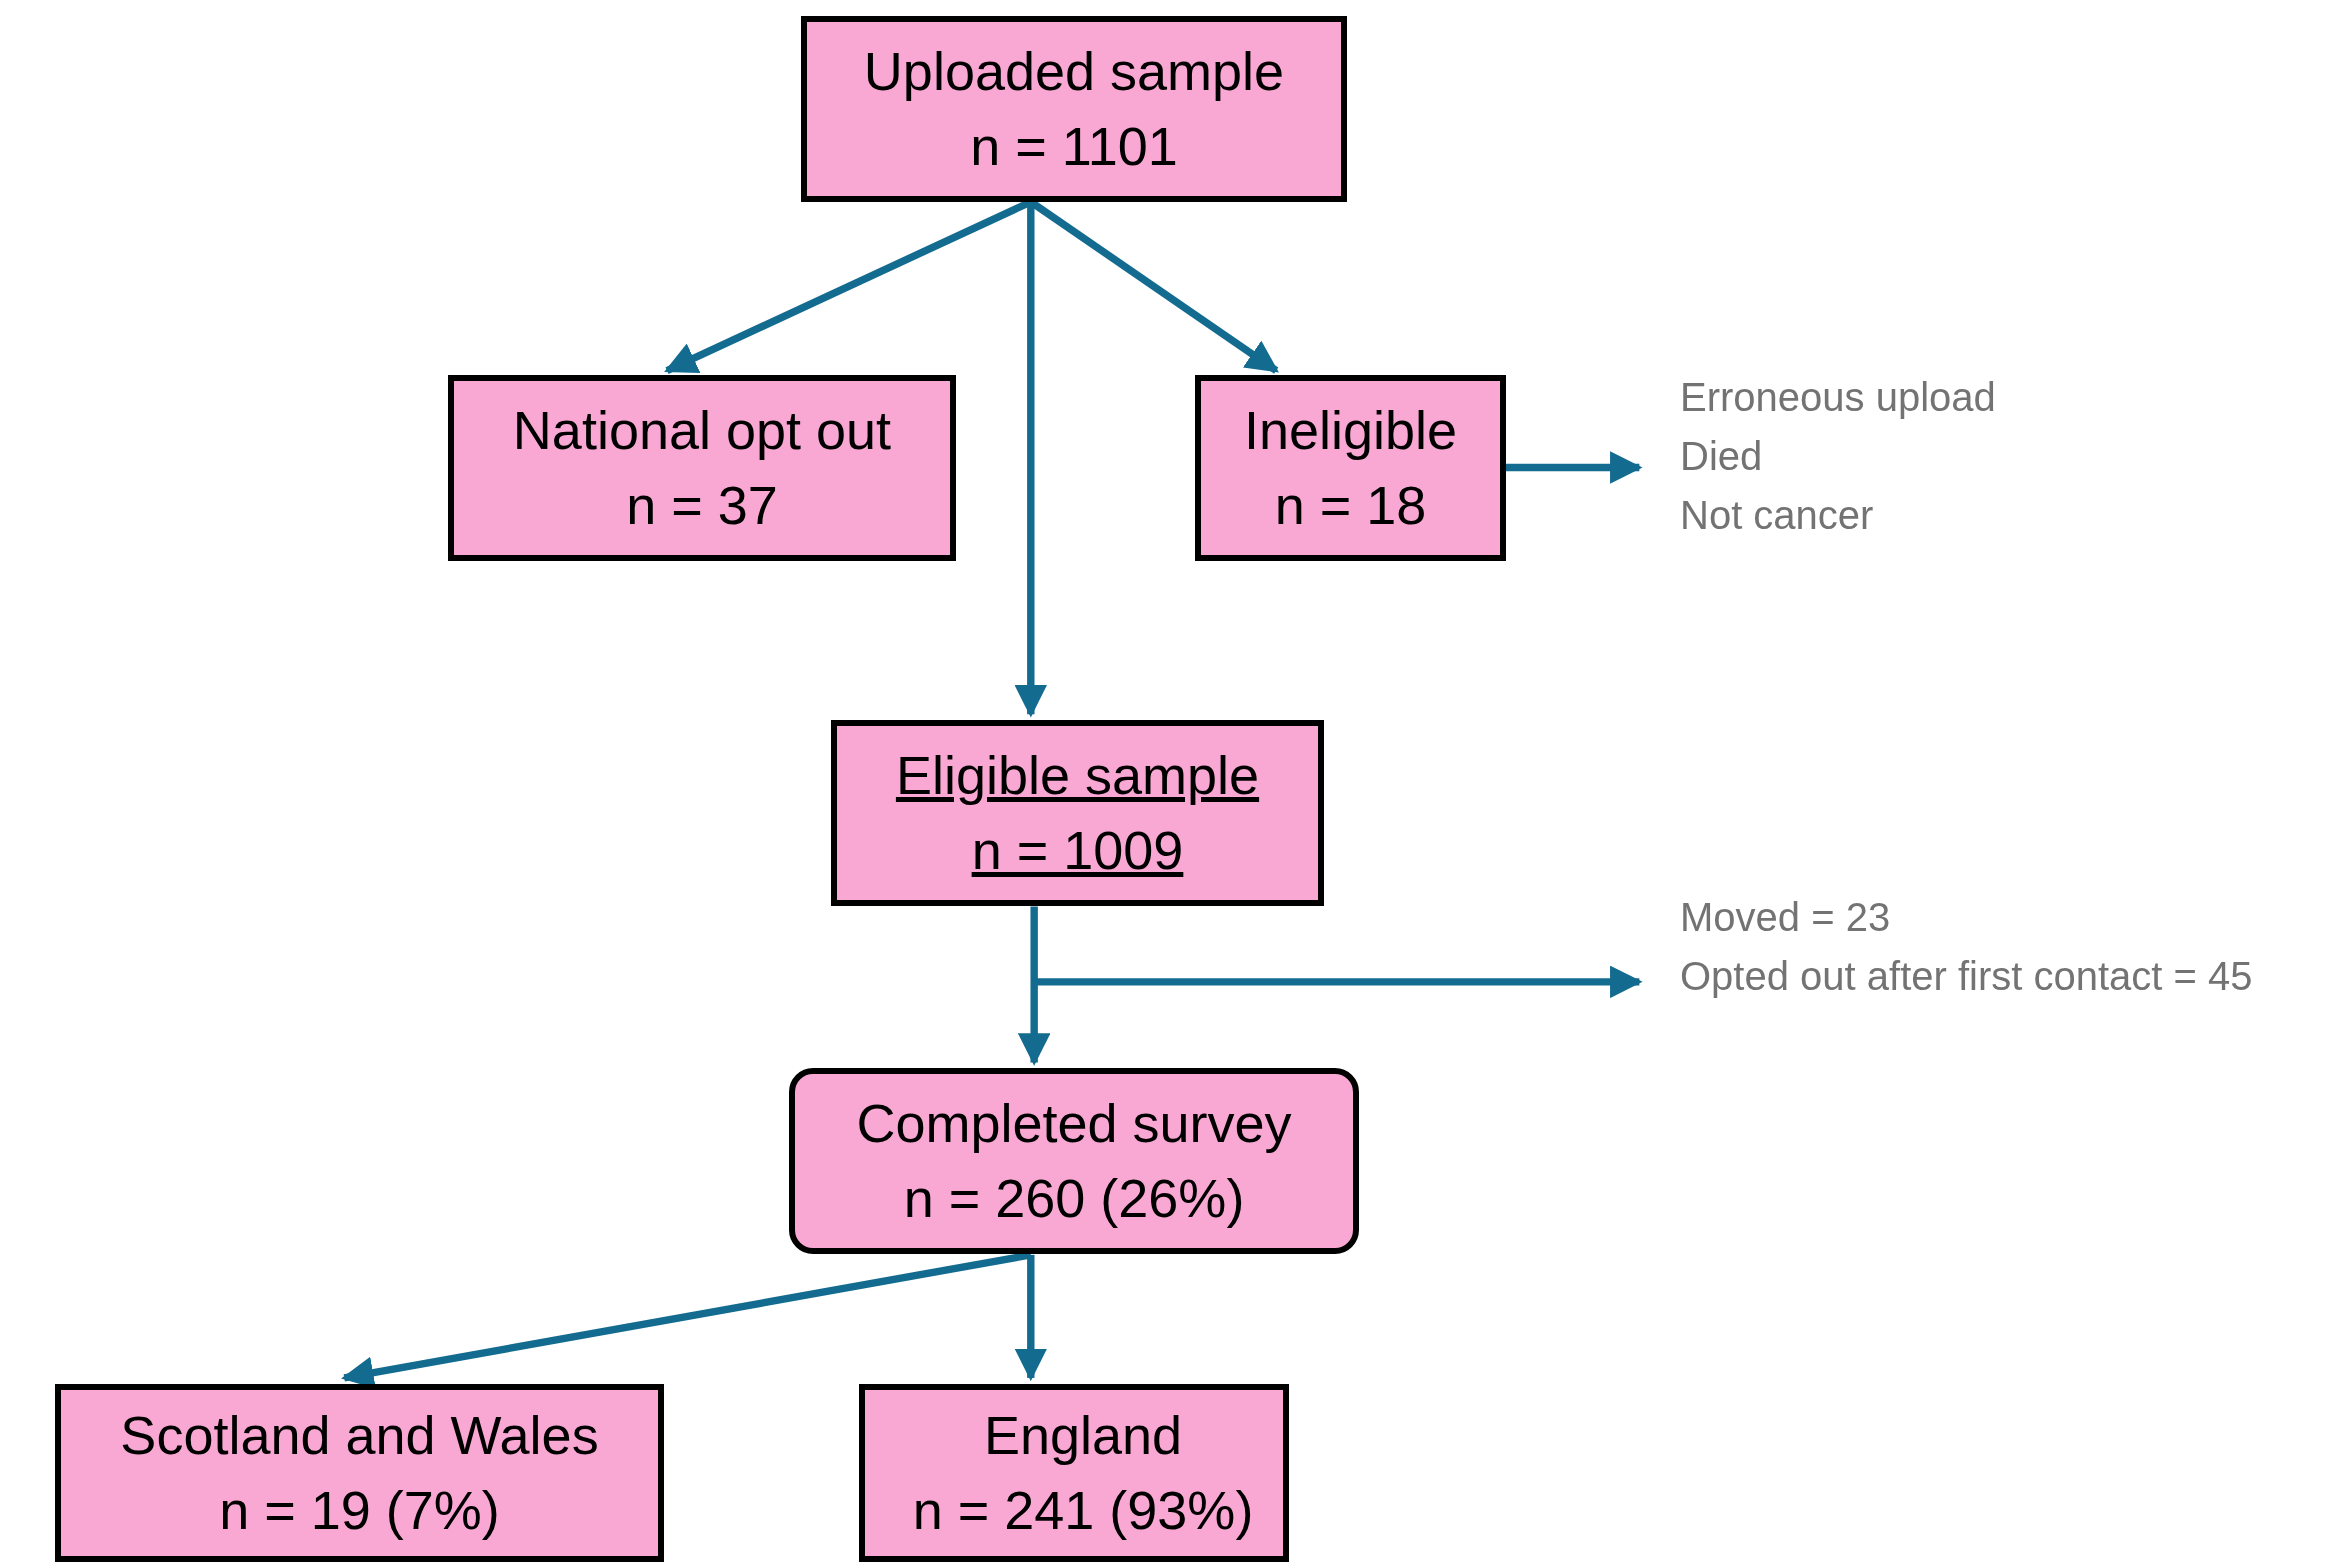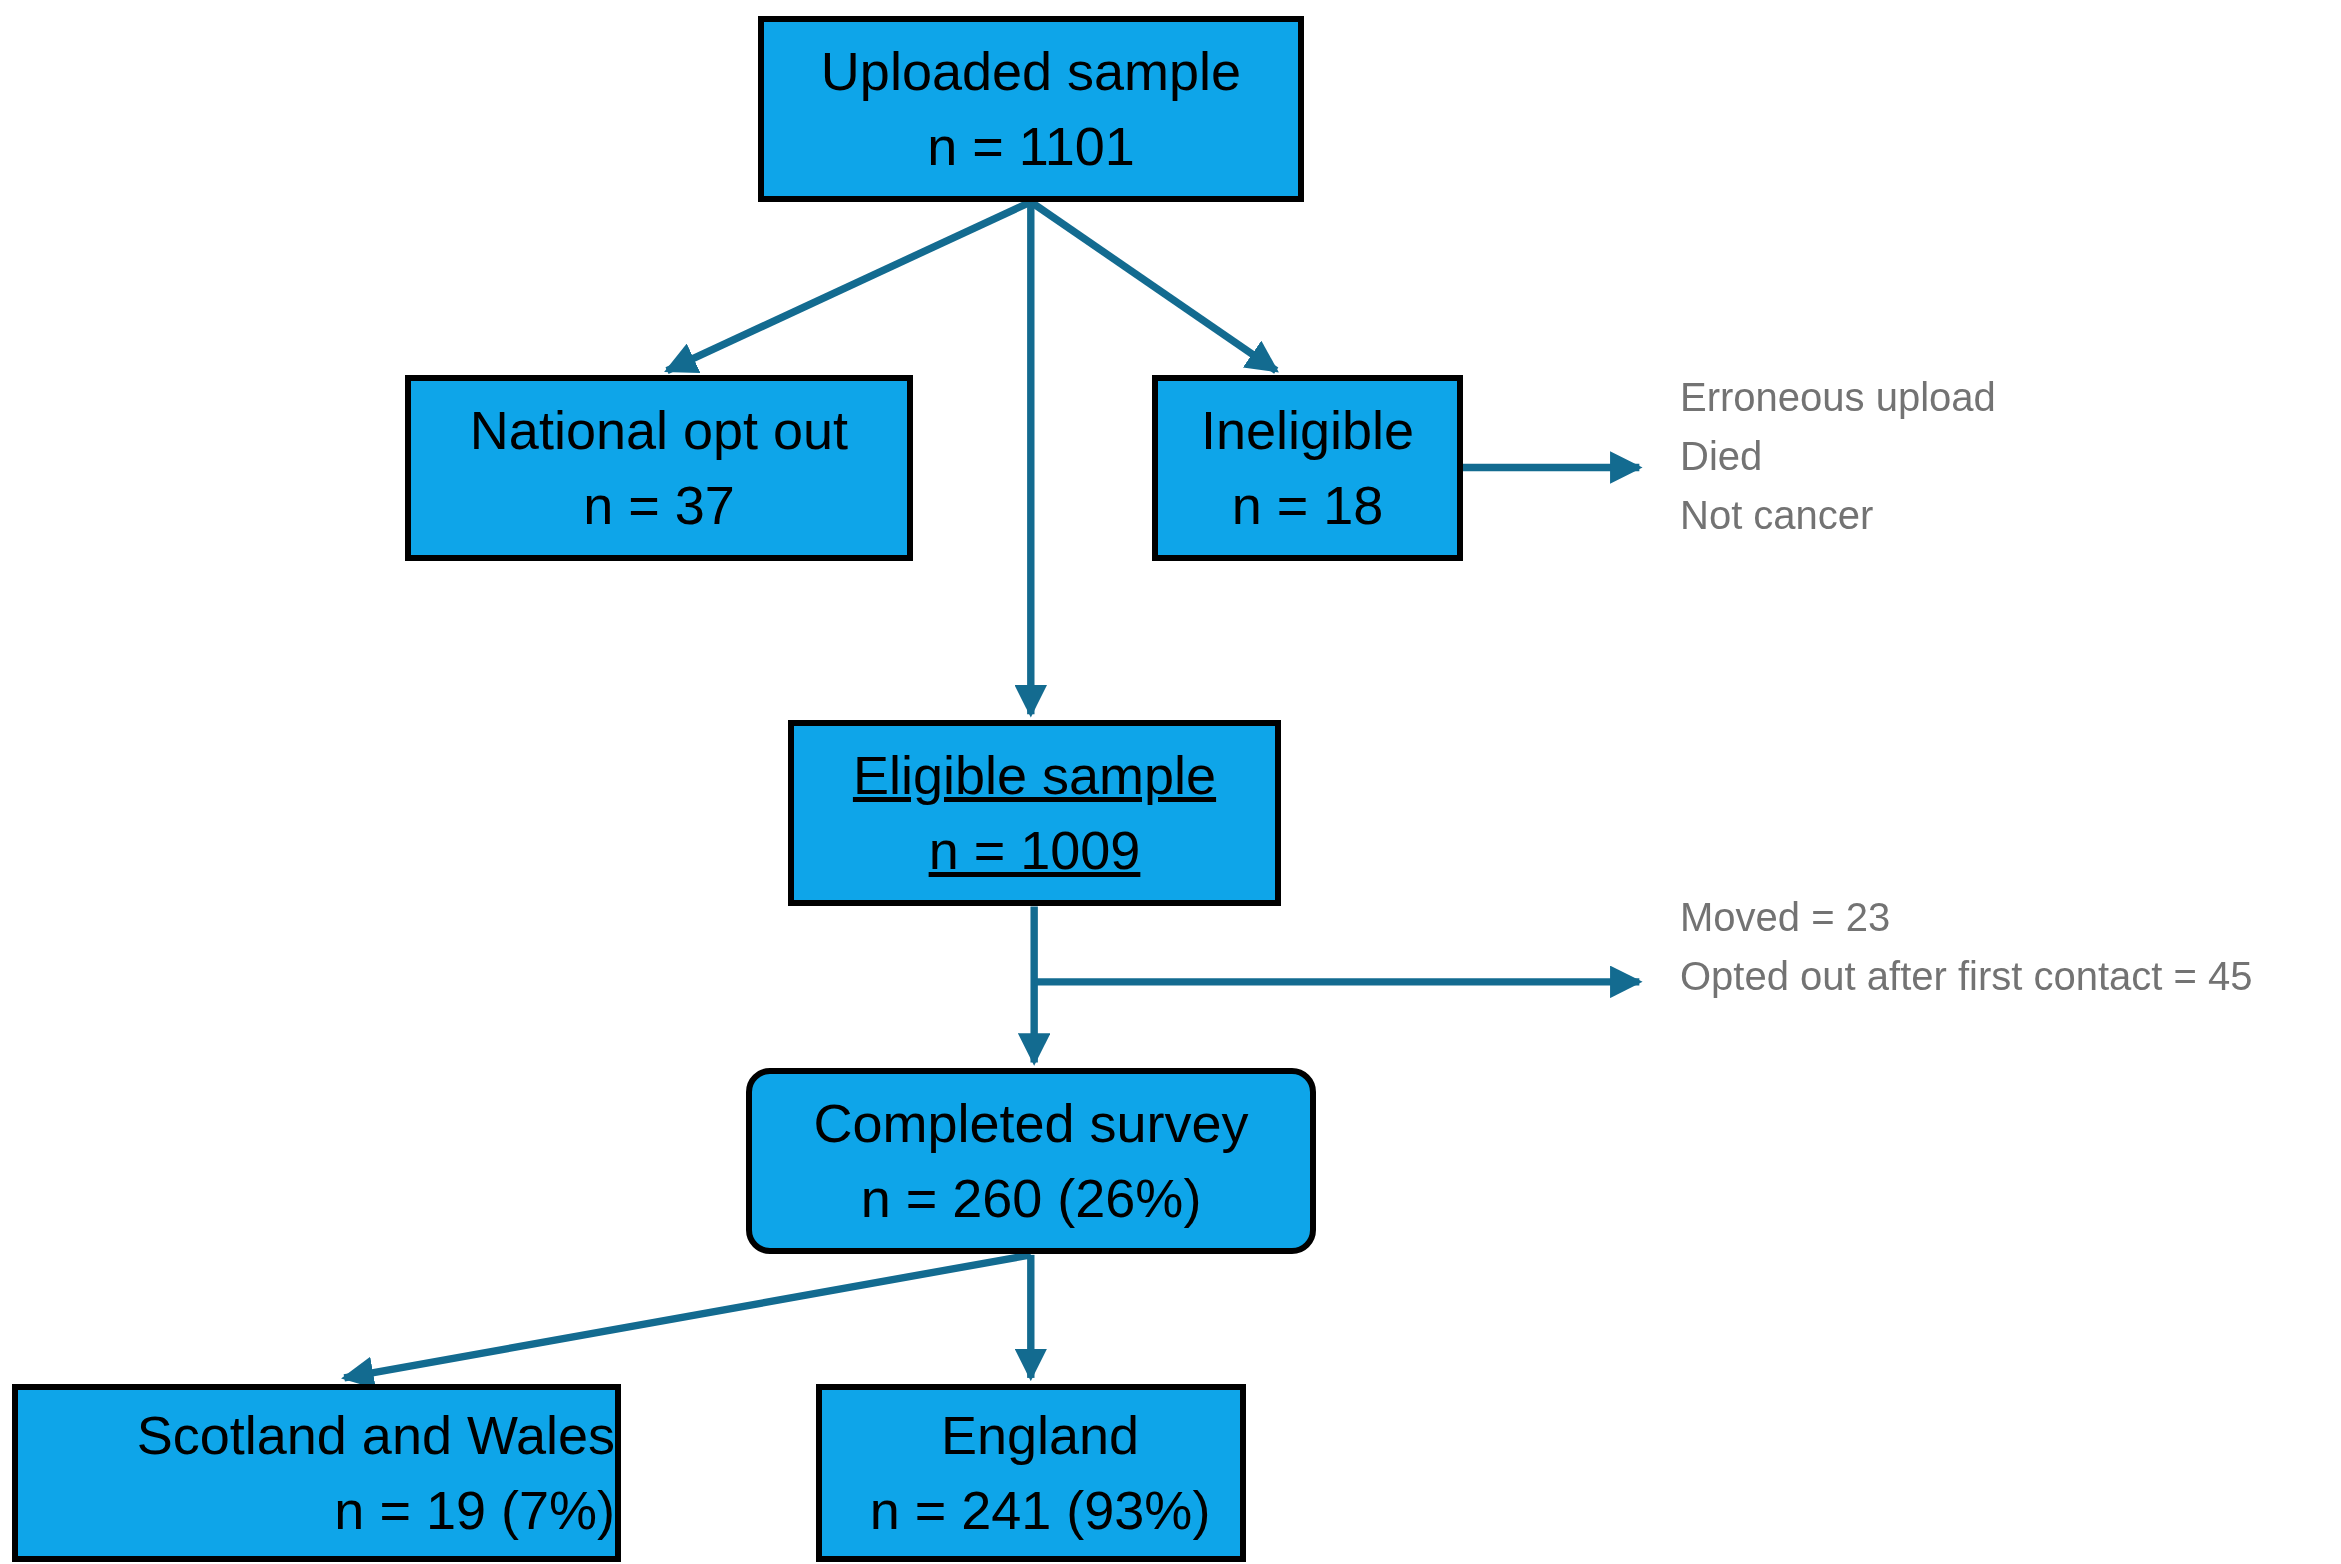--- a/index.html
+++ b/index.html
@@ -23,37 +23,38 @@
   }
   .arrow {
     stroke-width: 11;
     fill: none;
     stroke-linecap: butt;
   }
   .node {
     position: absolute;
     box-sizing: border-box;
     border: 6.7px solid #000000;
-    background: #0ea5e9;
+    background: #f9a8d4;
     color: #000000;
     display: flex;
     flex-direction: column;
     align-items: center;
     justify-content: center;
     text-align: center;
     font-size: 54px;
     line-height: 75px;
     white-space: nowrap;
+    margin-left: 43px;
   }
   .node-uploaded   { left: 758px; top: 15.5px;   width: 546px; height: 186px; }
   .node-national   { left: 405px;  top: 375px;  width: 508px; height: 186px; }
   .node-ineligible { left: 1152px; top: 375px;  width: 311px; height: 186px; }
   .node-eligible   { left: 788px; top: 720px; width: 493px; height: 186px; text-decoration: underline; }
   .node-completed  { left: 746px; top: 1068px; width: 570px; height: 186px; border-radius: 24px; }
-  .node-scotland   { left: 12px;   top: 1384px; width: 609px; height: 178px; align-items: flex-end; }
+  .node-scotland   { left: 12px;   top: 1384px; width: 609px; height: 178px; }
   .node-england    { left: 816px; top: 1384px; width: 430px; height: 178px; padding-left: 18px; }
   .annotation {
     position: absolute;
     color: #737373;
     font-size: 40px;
     line-height: 59px;
     white-space: nowrap;
   }
   .annotation-ineligible { left: 1680px; top: 368px; }
   .annotation-attrition  { left: 1680px; top: 888px; }

